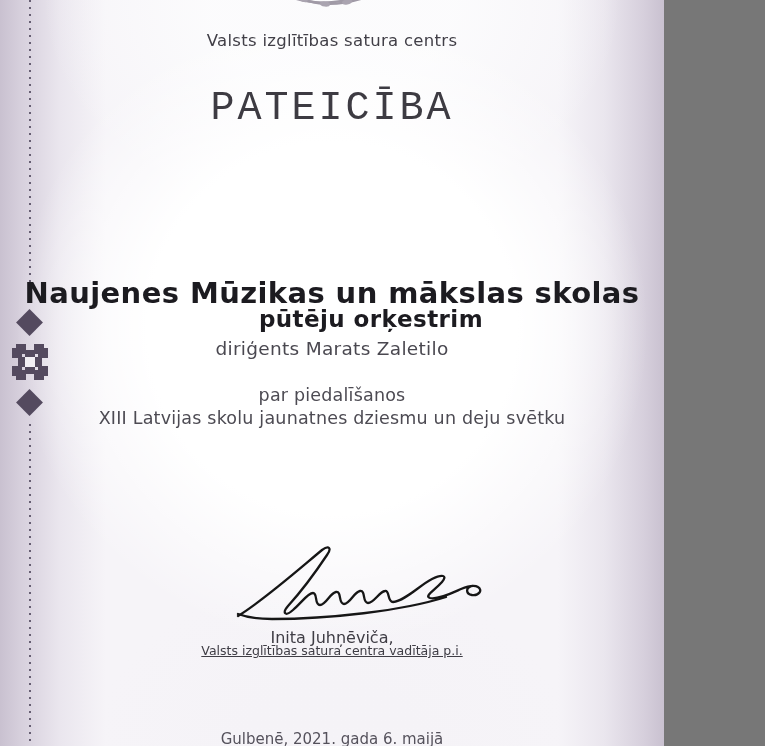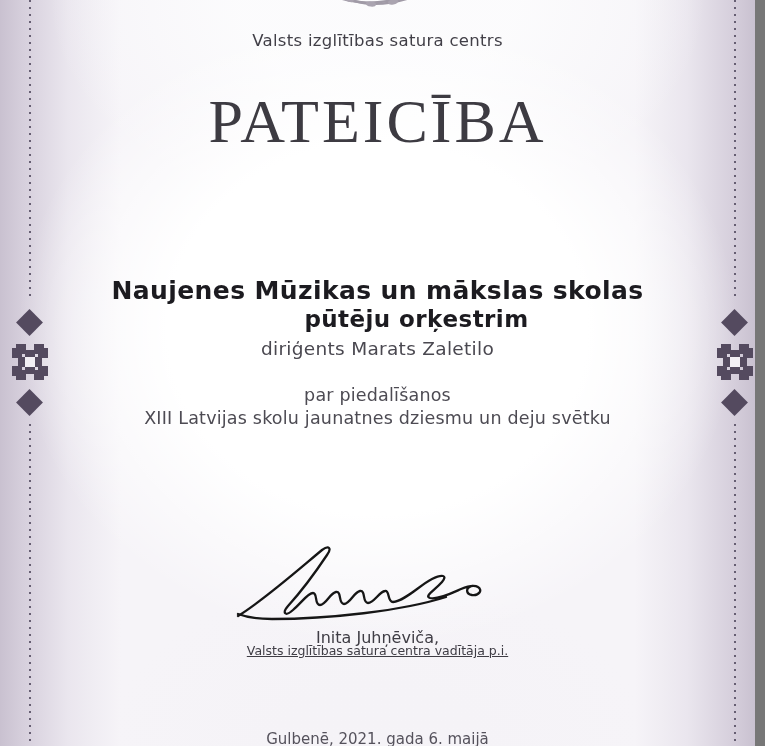--- a/index.html
+++ b/index.html
@@ -1,33 +1,33 @@
 <!DOCTYPE html>
 <html><head>
 <meta charset="utf-8">
 <style>
   html,body{margin:0;padding:0;background:#777;}
   .page{
-    position:relative;width:755px;height:746px;overflow:hidden;
+    position:relative;width:664px;height:746px;overflow:hidden;
     background:
       radial-gradient(ellipse 58% 52% at 50% 44%, #ffffff 48%, rgba(255,255,255,0) 82%),
       radial-gradient(ellipse 48% 30% at 50% 100%, rgba(245,243,247,.95) 28%, rgba(245,243,247,0) 75%),
       radial-gradient(ellipse 58% 40% at 50% 0%, rgba(252,252,253,.92) 32%, rgba(252,252,253,0) 75%),
       linear-gradient(90deg,#c9c1d0 0%, #d6cfdc 3%, #eae6ee 9%, #f6f4f8 16%, #f6f4f8 84%, #eae6ee 91%, #d6cfdc 97%, #c9c1d0 100%);
     font-family:"DejaVu Sans", sans-serif;
   }
   .dots{position:absolute;width:2px;
     background-image:repeating-linear-gradient(to bottom,#665e72 0 2px,rgba(0,0,0,0) 2px 7px);}
   .orn-diamond{position:absolute;width:19px;height:19px;background:#544a5f;transform:rotate(45deg);}
   .orn-cross{position:absolute;width:36px;height:36px;}
   .txt{position:absolute;left:0;width:100%;text-align:center;}
   .org{top:31px;font-size:16.5px;color:#413f47;letter-spacing:.3px;}
-  .title{top:86px;font-family:Liberation Serif, serif;font-size:62px;font-weight:500;
+  .title{top:86px;font-family:Liberation Mono, monospace;font-size:40px;font-weight:500;
          color:#3d3b42;letter-spacing:3px;}
-  .rec1{top:276px;font-size:25px;font-weight:bold;color:#1c1b20;letter-spacing:.4px;}
+  .rec1{top:276px;font-size:29px;font-weight:bold;color:#1c1b20;letter-spacing:.4px;}
   .rec2{top:306px;font-size:23px;font-weight:bold;color:#1c1b20;letter-spacing:.4px;padding-left:39px;}
   .cond{top:338px;font-size:18.5px;color:#4a4850;letter-spacing:.3px;}
   .reason{top:384px;font-size:17.5px;line-height:23px;color:#4d4b53;letter-spacing:.2px;}
   .signame{top:628px;font-size:16px;color:#3f3d45;}
   .sigrole{top:643px;font-size:12.5px;color:#3f3d45;text-decoration:underline;}
   .date{top:730px;font-size:15px;color:#55525c;}
   .emblem{position:absolute;left:50%;transform:translateX(-50%);top:-15px;}
   .sig{position:absolute;left:232px;top:536px;}
 </style>
 </head>

